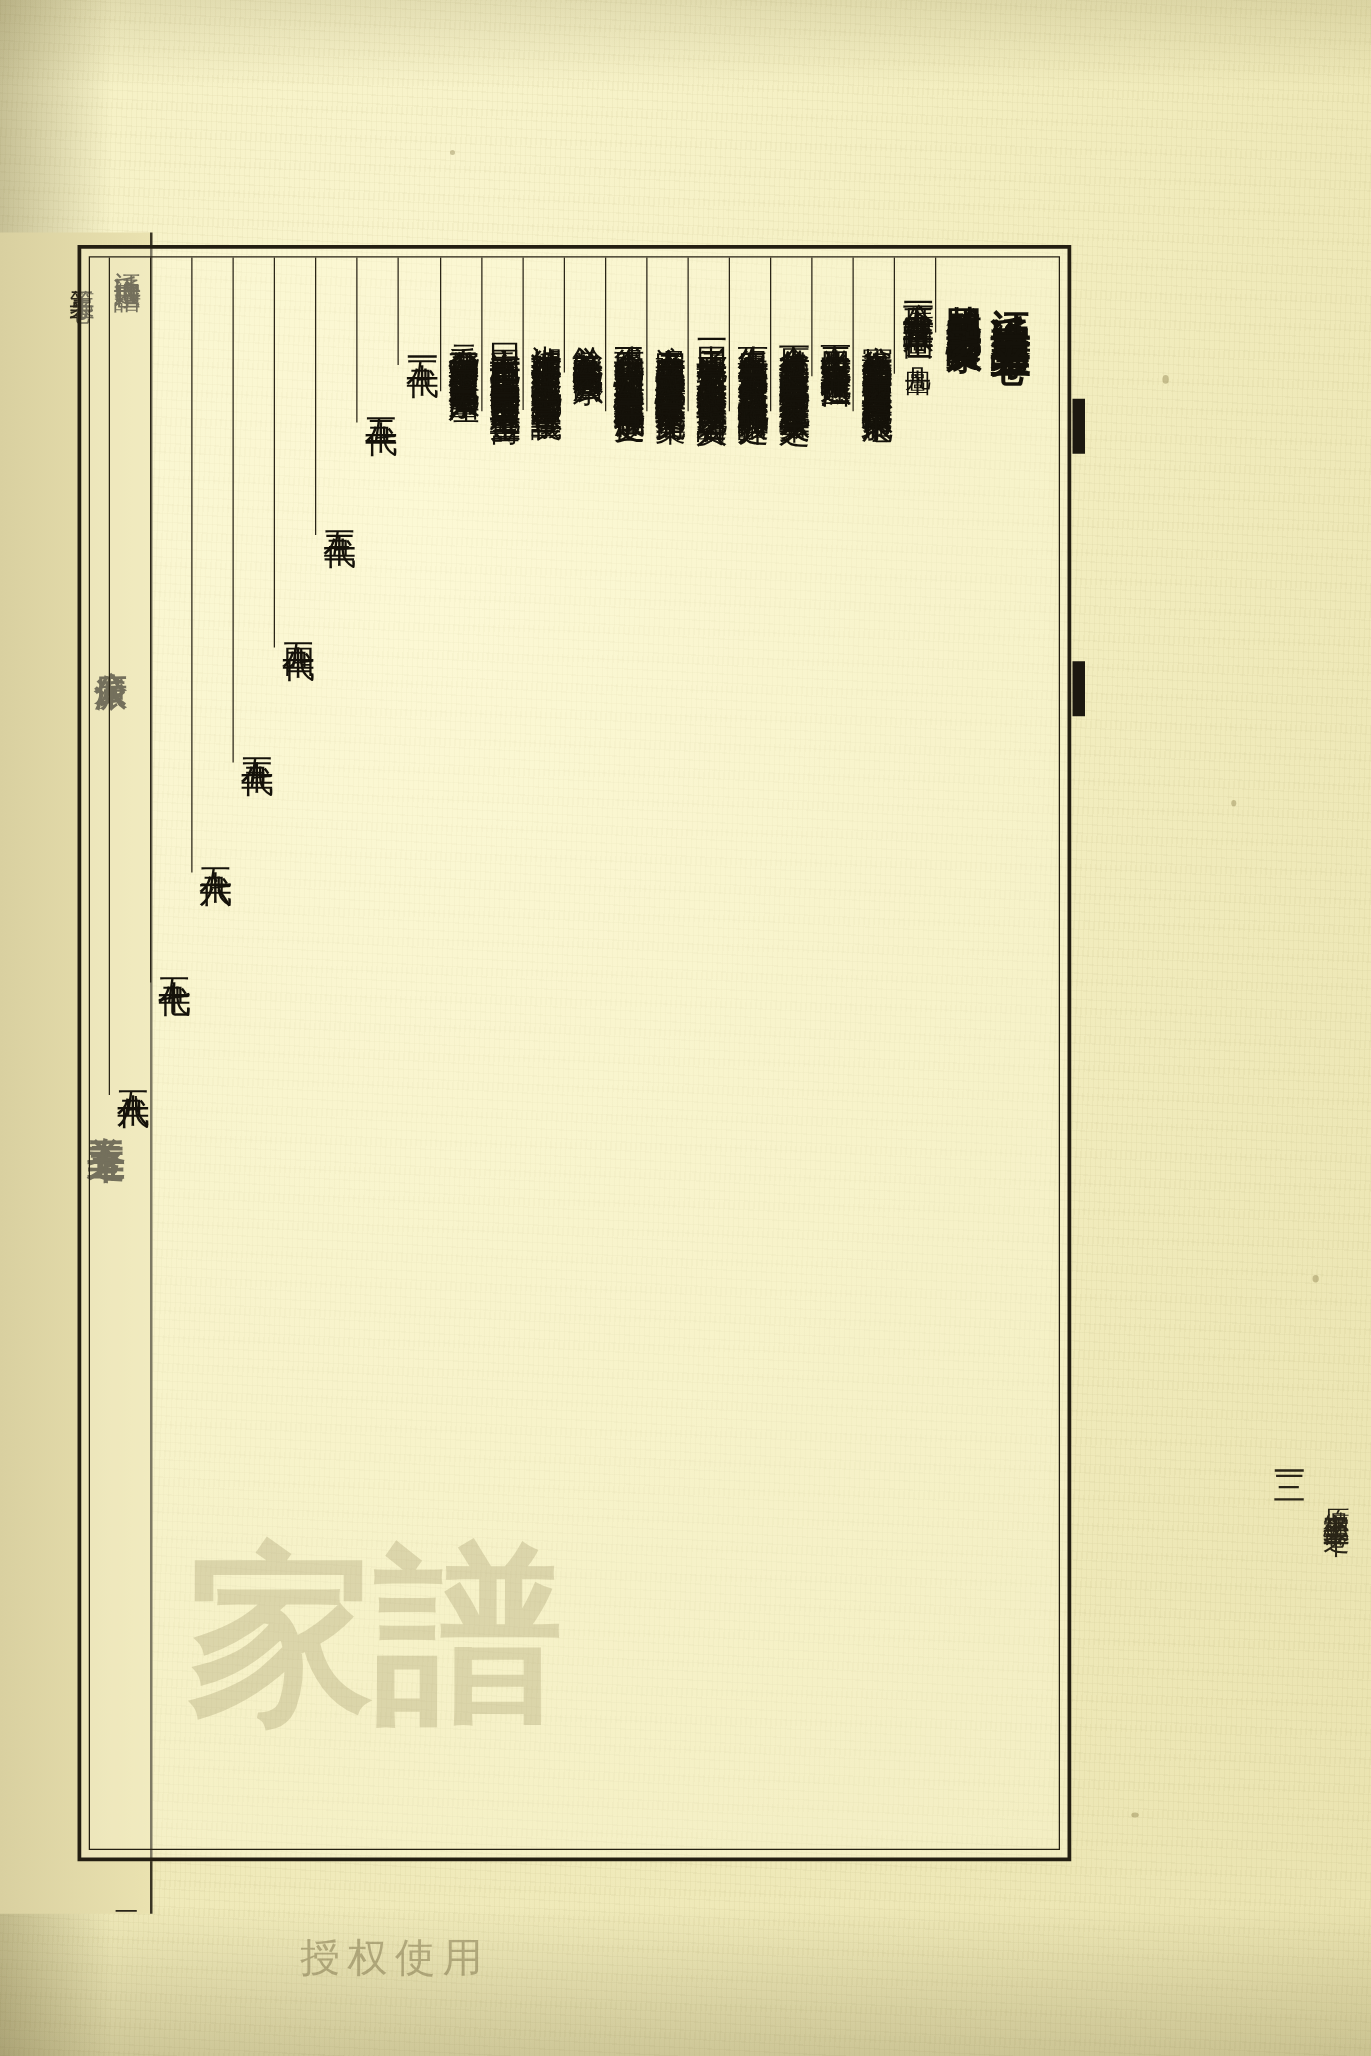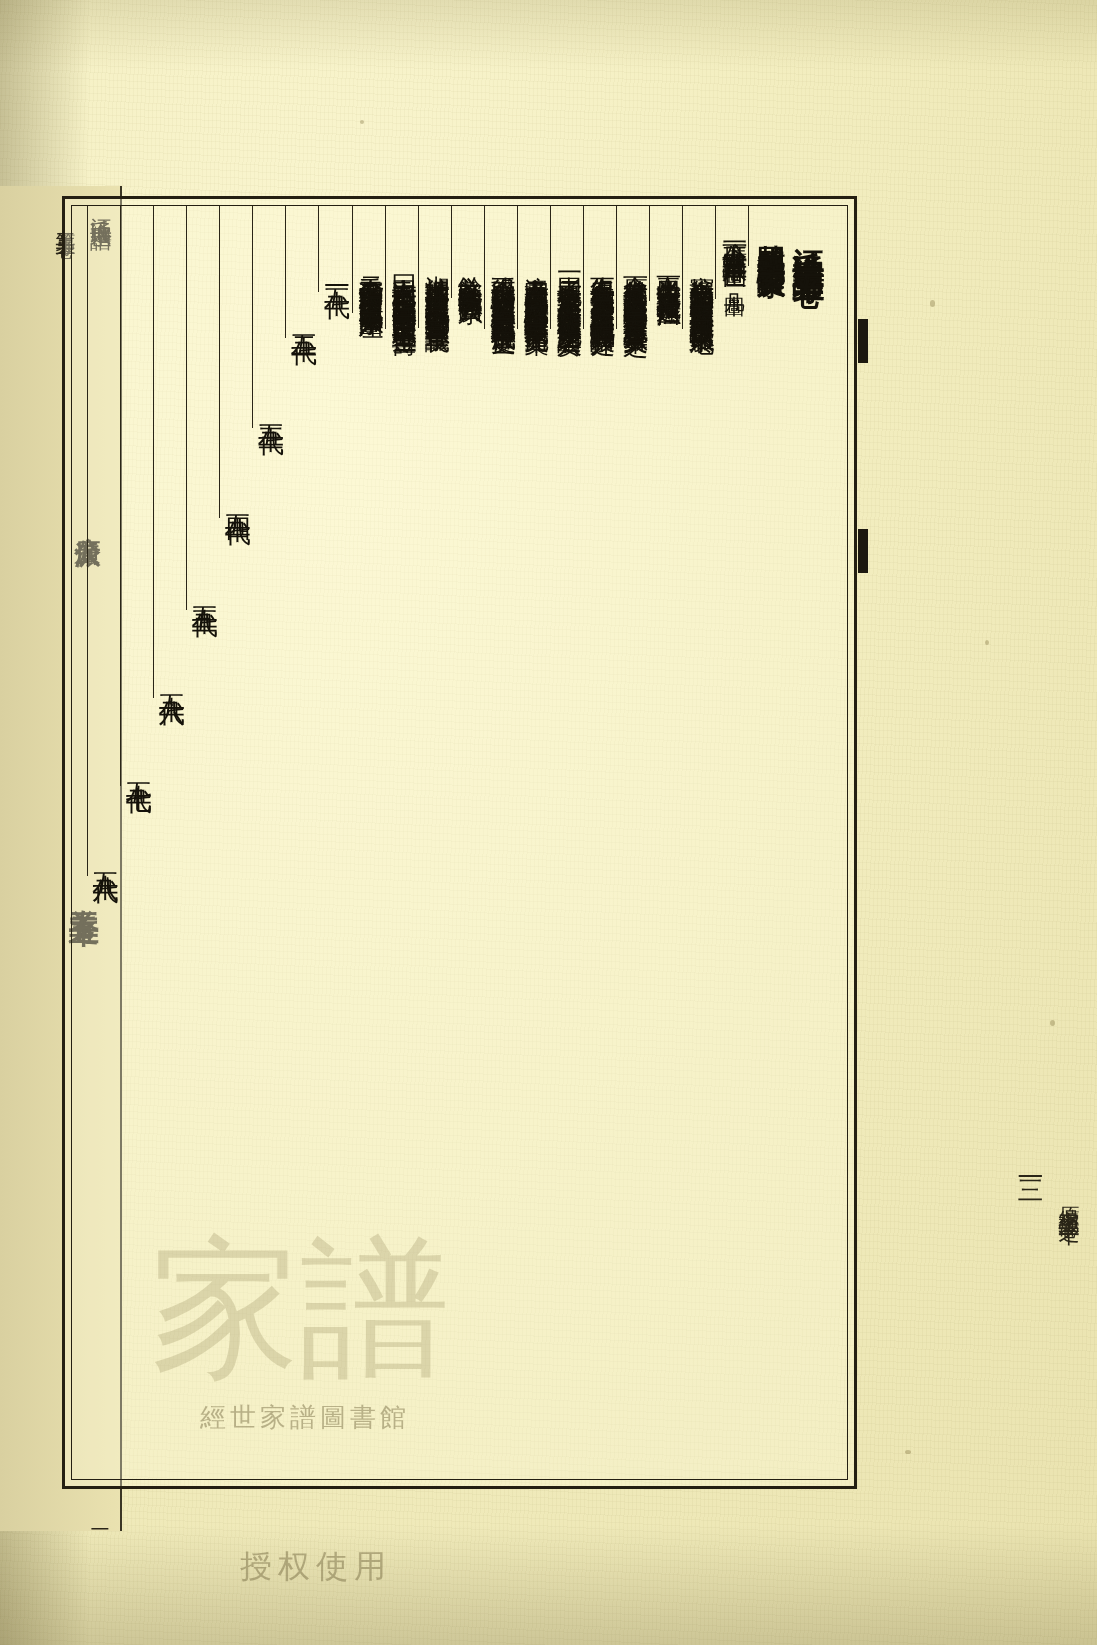--- a/index.html
+++ b/index.html
@@ -186,21 +186,21 @@
   .watermark {
     position: absolute;
     color: rgba(120,110,70,0.30);
     font-family: "DejaVu Sans", sans-serif;
     pointer-events: none;
   }
   .wm-big {
     left: 150px;
     top: 1210px;
     font-size: 150px;
-    font-weight: normal;
+    font-weight: bold;
     color: rgba(150,140,95,0.28);
   }
   .wm-lib {
     left: 200px;
     top: 1400px;
     font-size: 26px;
     letter-spacing: 4px;
     color: rgba(110,100,60,0.45);
   }
   .wm-auth {
@@ -275,21 +275,20 @@
         <div class="col gen-col" style="width:44px;padding-top:630px;font-size:26px;letter-spacing:2px;">五十八代</div>
 
       </div>
     </div>
   </div>
 
   <div class="side-right">原續字上部二卷之二十</div>
   <div class="side-right-2">三一</div>
 
   <div class="watermark wm-big">家譜</div>
-  <div class="watermark wm-lib">經世家譜圖書館</div>
   <div class="watermark wm-auth">授权使用</div>
 
   <div class="speck" style="left:930px; top:300px; width:5px; height:7px;"></div>
   <div class="speck" style="left:985px; top:640px; width:4px; height:5px;"></div>
   <div class="speck" style="left:1050px; top:1020px; width:5px; height:6px;"></div>
   <div class="speck" style="left:905px; top:1450px; width:6px; height:4px;"></div>
   <div class="speck" style="left:360px; top:120px; width:4px; height:4px;"></div>
 
 </div>
 

